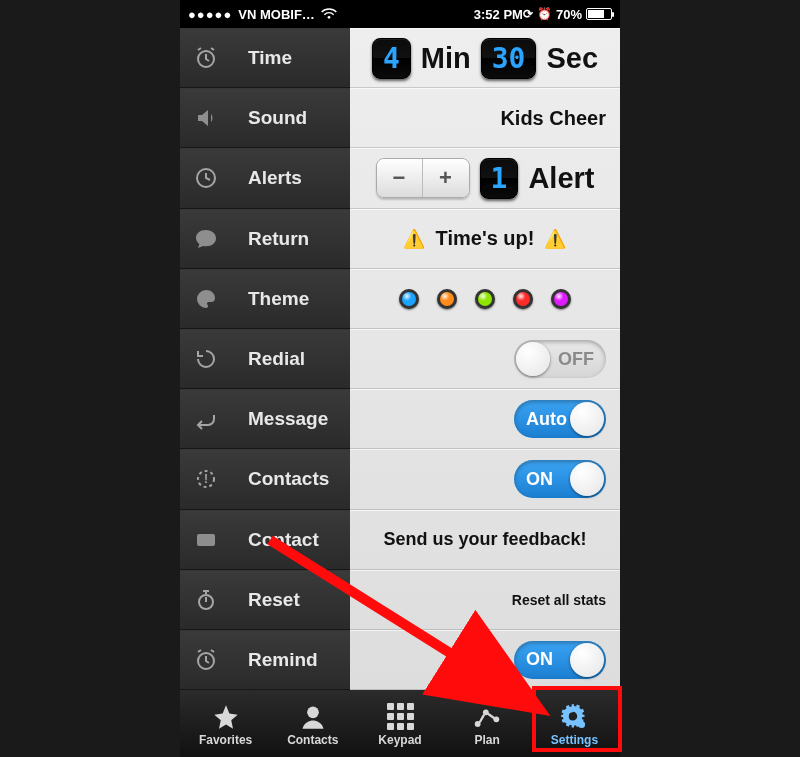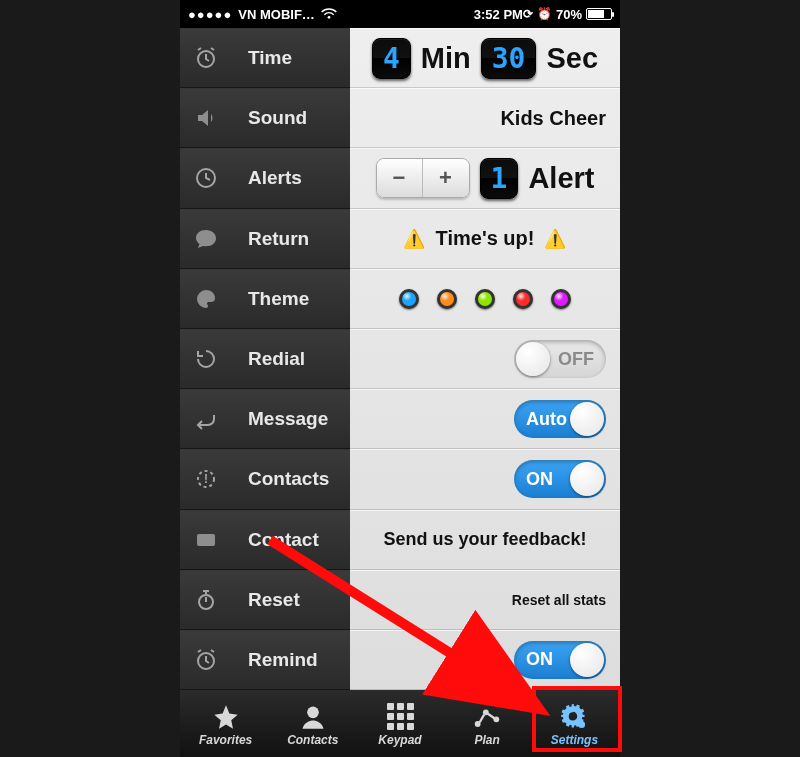--- a/index.html
+++ b/index.html
@@ -51,21 +51,21 @@
   .toggle.off .knob { left: 2px; }
   .toggle.on  .knob { right: 2px; }
 
   .mrow.right { justify-content: flex-end; }
   .mrow.center { justify-content: center; }
   .mrow .text { color: #111; }
 
   .warn { font-size: 18px; }
 
   
-  .tabbar { height: 67px; background: linear-gradient(#2b2b2b,#111); display: flex; align-items: center; justify-content: space-around; padding: 4px 2px 2px; font-style: italic; }
+  .tabbar { height: 67px; background: linear-gradient(#2b2b2b,#111); display: flex; align-items: center; justify-content: space-around; padding: 4px 2px 2px; }
   .tab { flex: 1; height: 58px; display: flex; flex-direction: column; align-items: center; justify-content: center; gap: 2px; color: #d8d8d8; font-size: 12px; font-weight: 700; cursor: pointer; }
   .tab svg, .tab .glyph { width: 30px; height: 28px; fill: #d8d8d8; display: block; }
   .tab .glyph { display: grid; grid-template-columns: repeat(3, 7px); grid-gap: 3px; justify-content: center; align-content: center; }
   .tab .glyph span { width: 7px; height: 7px; background: #d8d8d8; border-radius: 1px; }
   .tab.active { color: #78c3ff; }
   .tab.active svg { fill: #78c3ff; }
   .highlight { position: absolute; border: 4px solid #ff0b0b; pointer-events: none; }
 
   
   .arrow { position: absolute; pointer-events: none; }

